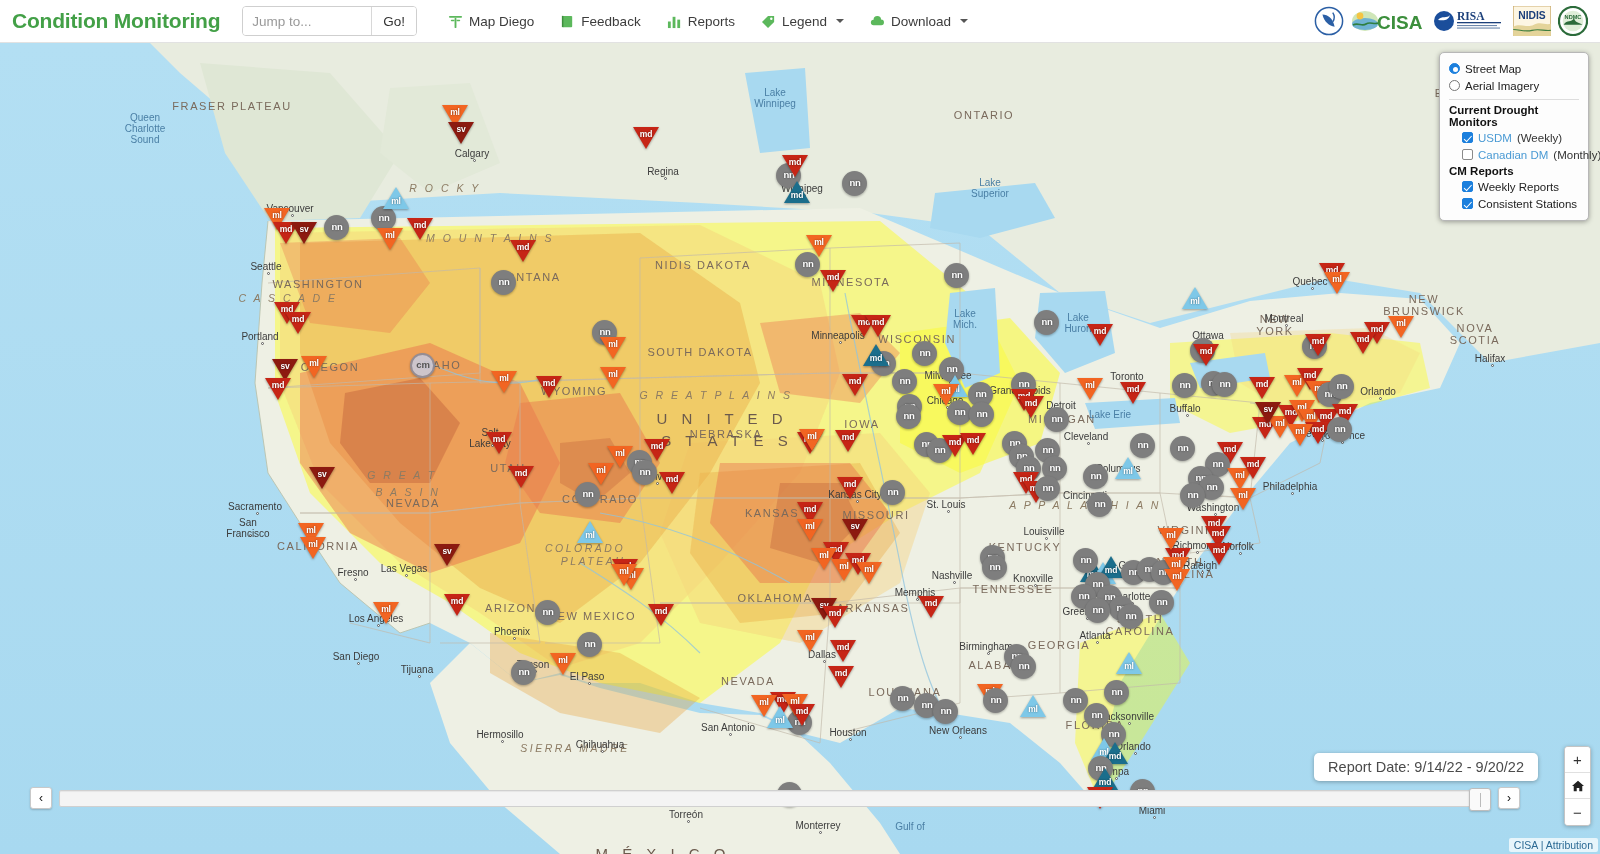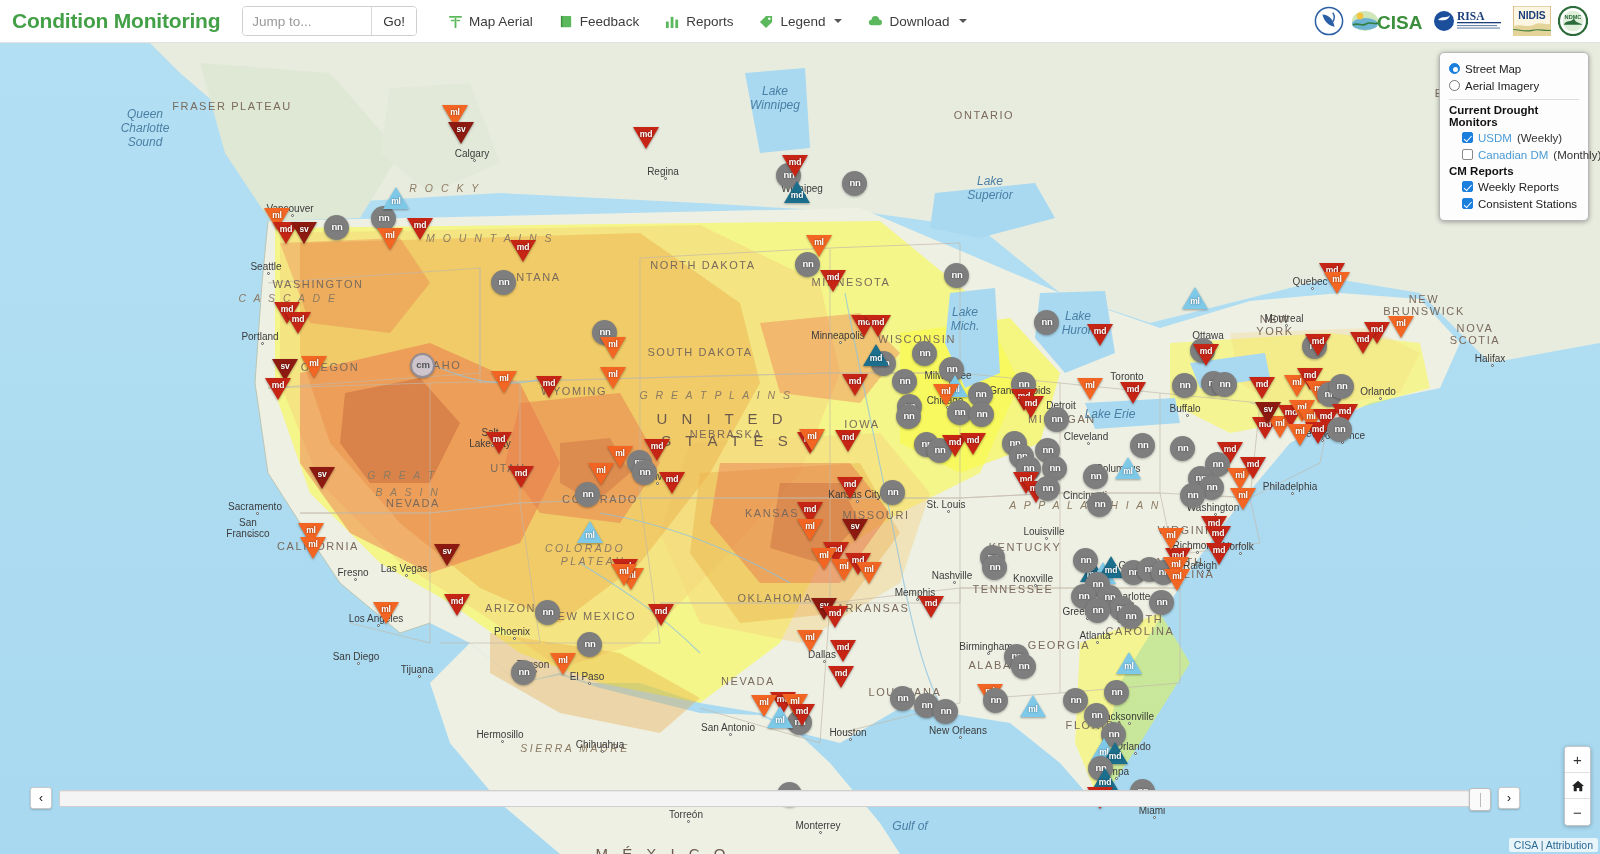--- a/index.html
+++ b/index.html
@@ -231,21 +231,21 @@
     pointer-events: none; white-space: nowrap;
     font-family: "Liberation Sans", sans-serif;
   }
   .lb-country {
     color: #6b5a4d; font-size: 15px; letter-spacing: 5px; font-weight: normal;
   }
   .lb-state {
     color: #7a6a5c; font-size: 11px; letter-spacing: 1.6px;
   }
   .lb-city { color: #3b3b3b; font-size: 10px; }
-  .lb-water { color: #4a7fa5; font-size: 12px; font-style: italic; }
+  .lb-water { color: #4a7fa5; font-size: 10px; }
   .lb-phys { color: #8c7b63; font-size: 10.5px; letter-spacing: 2.5px; font-style: italic; }
   .citydot {
     position: absolute; width: 3px; height: 3px; border-radius: 50%;
     background: #fff; border: 1px solid #555; z-index: 10;
   }
 </style>
 </head>
 <body>
 
 <div id="header">
@@ -261,21 +261,21 @@
 
     <div class="navitem">
       <span class="navicon">
         <svg viewBox="0 0 16 16" fill="currentColor">
             <rect x="1" y="2" width="14" height="2" rx="1"></rect>
             <rect x="7" y="4" width="2" height="11" rx="1"></rect>
             <rect x="3" y="6" width="4" height="1.6" rx=".8"></rect>
             <rect x="9" y="6" width="4" height="1.6" rx=".8"></rect>
           </svg>
       </span>
-      <span>Map Aerial</span>
+      <span>Map Diego</span>
     </div>
 
     <div class="navitem">
       <span class="navicon">
         <svg viewBox="0 0 16 16" fill="currentColor">
             <path d="M3 2h9a1 1 0 011 1v10a1 1 0 01-1 1H3V2z"></path>
             <rect x="2" y="2" width="1.6" height="12" fill="#3e8e3e"></rect>
           </svg>
       </span>
       <span>Feedback</span>
@@ -469,21 +469,21 @@
 
     <path d="M268,178 L262,240 L255,340 L268,430 L300,480 L340,540 L400,590 L430,580" stroke="#b9c2ad" stroke-width="0.9" fill="none"></path>
   </svg>
 
   <div id="labels-layer">
       <div class="mlabel lb-country" style="left: 722px; top: 375px; transform: translate(-50%, -50%); text-align: center;">U N I T E D</div>
       <div class="mlabel lb-country" style="left: 727px; top: 397px; transform: translate(-50%, -50%); text-align: center;">S T A T E S</div>
       <div class="mlabel lb-country" style="left: 663px; top: 810px; transform: translate(-50%, -50%); text-align: center;">M É X I C O</div>
       <div class="mlabel lb-state" style="left: 318px; top: 241px; transform: translate(-50%, -50%); text-align: center;">WASHINGTON</div>
       <div class="mlabel lb-state" style="left: 528px; top: 234px; transform: translate(-50%, -50%); text-align: center;">MONTANA</div>
-      <div class="mlabel lb-state" style="left: 703px; top: 222px; transform: translate(-50%, -50%); text-align: center;">NORTH DAKOTA</div>
+      <div class="mlabel lb-state" style="left: 703px; top: 222px; transform: translate(-50%, -50%); text-align: center;">NIDIS DAKOTA</div>
       <div class="mlabel lb-state" style="left: 700px; top: 309px; transform: translate(-50%, -50%); text-align: center;">SOUTH DAKOTA</div>
       <div class="mlabel lb-state" style="left: 574px; top: 348px; transform: translate(-50%, -50%); text-align: center;">WYOMING</div>
       <div class="mlabel lb-state" style="left: 726px; top: 391px; transform: translate(-50%, -50%); text-align: center;">NEBRASKA</div>
       <div class="mlabel lb-state" style="left: 600px; top: 456px; transform: translate(-50%, -50%); text-align: center;">COLORADO</div>
       <div class="mlabel lb-state" style="left: 413px; top: 460px; transform: translate(-50%, -50%); text-align: center;">NEVADA</div>
       <div class="mlabel lb-state" style="left: 508px; top: 425px; transform: translate(-50%, -50%); text-align: center;">UTAH</div>
       <div class="mlabel lb-state" style="left: 330px; top: 324px; transform: translate(-50%, -50%); text-align: center;">OREGON</div>
       <div class="mlabel lb-state" style="left: 440px; top: 322px; transform: translate(-50%, -50%); text-align: center;">IDAHO</div>
       <div class="mlabel lb-state" style="left: 318px; top: 503px; transform: translate(-50%, -50%); text-align: center;">CALIFORNIA</div>
       <div class="mlabel lb-state" style="left: 515px; top: 565px; transform: translate(-50%, -50%); text-align: center;">ARIZONA</div>
@@ -1497,20 +1497,21 @@
     <div class="lc-row lc-indent">
       <span class="cbx on"></span>
       <span>Weekly Reports</span>
     </div>
     <div class="lc-row lc-indent">
       <span class="cbx on"></span>
       <span>Consistent Stations</span>
     </div>
   </div>
 
+  <div id="report-date">Report Date: 9/14/22 - 9/20/22</div>
 
   <div id="slider-row">
     <div class="sl-btn">‹</div>
     <div id="slider-track">
       <div id="slider-handle" style="left: calc(100% - 21px); right: auto;"></div>
     </div>
     <div class="sl-btn">›</div>
   </div>
 
   <div id="zoomctl">

